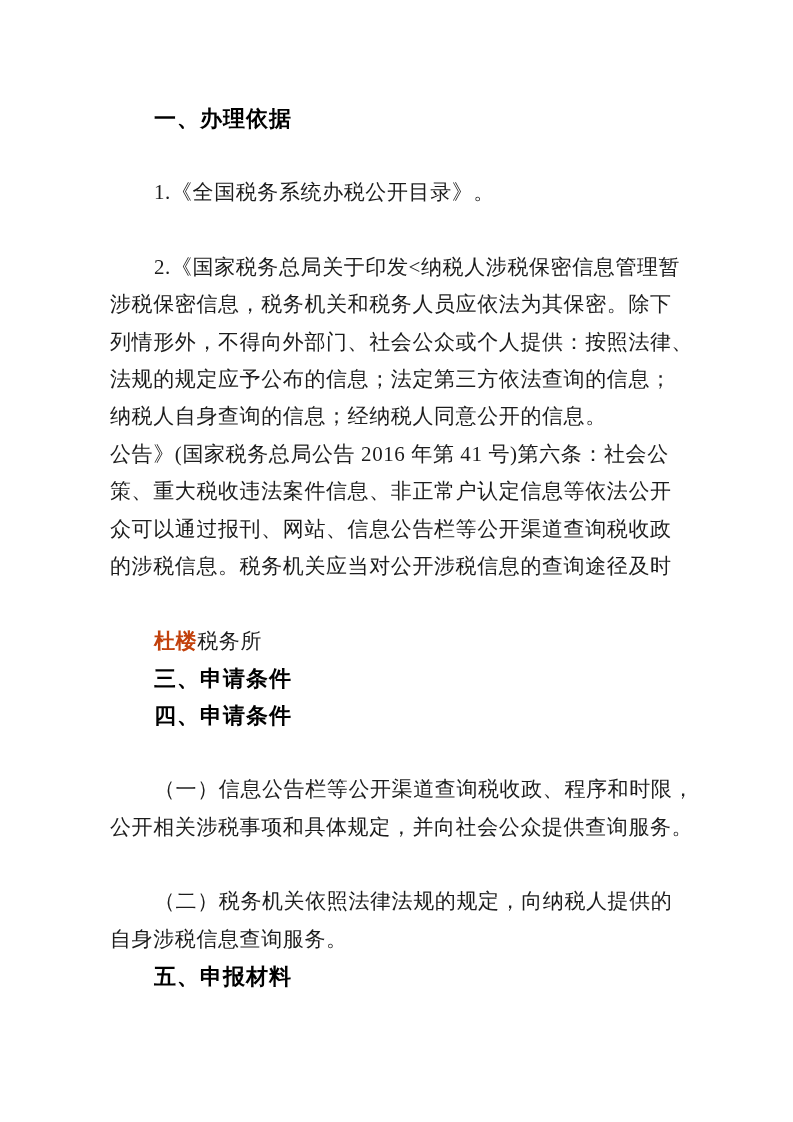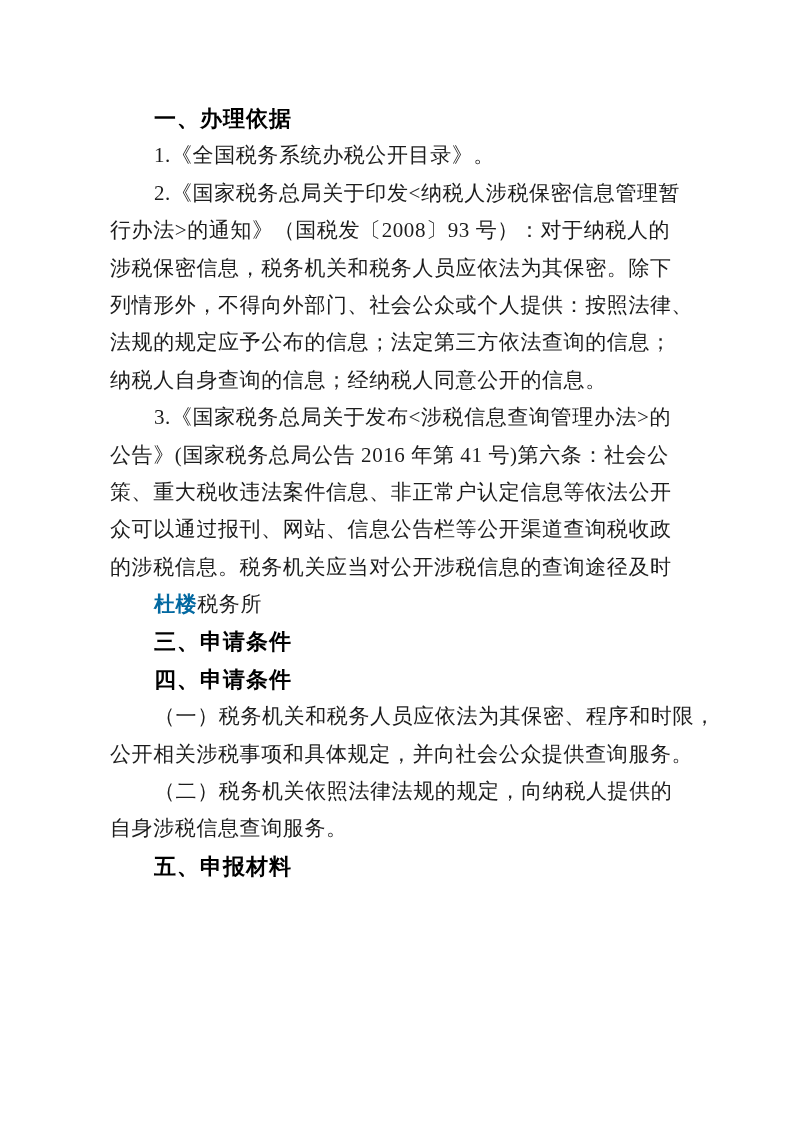--- a/index.html
+++ b/index.html
@@ -19,70 +19,68 @@
   }
   .line {
     font-family: "Liberation Serif", serif;
     font-size: 21px;
     line-height: 37.4px;
     height: 37.4px;
     letter-spacing: 0.6px;
     color: #1c1c1c;
     white-space: nowrap;
   }
-  .indent { text-indent: 44px; }
+  .indent { text-indent: 44px; margin-top: 37px; }
   .heading {
     font-family: "Liberation Sans", sans-serif;
     font-weight: 700;
     font-size: 22px;
     line-height: 37.4px;
     height: 37.4px;
     letter-spacing: 1px;
     color: #000000;
     text-indent: 44px;
     white-space: nowrap;
   }
   .bold-part {
-    font-family: Liberation Serif, serif;
+    font-family: Liberation Sans, sans-serif;
     font-weight: 700;
-    color: #0369a1;
+    color: #c2410c;
   }
 </style>
 </head>
 <body>
 
 <div class="page">
 
   <div class="heading">一、办理依据</div>
 
   <div class="line indent">1.《全国税务系统办税公开目录》。</div>
 
   <div class="line indent">2.《国家税务总局关于印发&lt;纳税人涉税保密信息管理暂</div>
-  <div class="line">行办法&gt;的通知》（国税发〔2008〕93 号）：对于纳税人的</div>
   <div class="line">涉税保密信息，税务机关和税务人员应依法为其保密。除下</div>
   <div class="line">列情形外，不得向外部门、社会公众或个人提供：按照法律、</div>
   <div class="line">法规的规定应予公布的信息；法定第三方依法查询的信息；</div>
   <div class="line">纳税人自身查询的信息；经纳税人同意公开的信息。</div>
 
-  <div class="line indent">3.《国家税务总局关于发布&lt;涉税信息查询管理办法&gt;的</div>
   <div class="line">公告》(国家税务总局公告 2016 年第 41 号)第六条：社会公</div>
   <div class="line">策、重大税收违法案件信息、非正常户认定信息等依法公开</div>
   <div class="line">众可以通过报刊、网站、信息公告栏等公开渠道查询税收政</div>
   <div class="line">的涉税信息。税务机关应当对公开涉税信息的查询途径及时</div>
 
 
   <div class="line indent">
     <span class="bold-part">杜楼</span><span>税务所</span>
   </div>
 
   <div class="heading">三、申请条件</div>
 
 
   <div class="heading">四、申请条件</div>
 
-  <div class="line indent">（一）税务机关和税务人员应依法为其保密、程序和时限，</div>
+  <div class="line indent">（一）信息公告栏等公开渠道查询税收政、程序和时限，</div>
   <div class="line">公开相关涉税事项和具体规定，并向社会公众提供查询服务。</div>
   <div class="line indent">（二）税务机关依照法律法规的规定，向纳税人提供的</div>
   <div class="line">自身涉税信息查询服务。</div>
 
   <div class="heading">五、申报材料</div>
 
 </div>
 
 </body></html>

